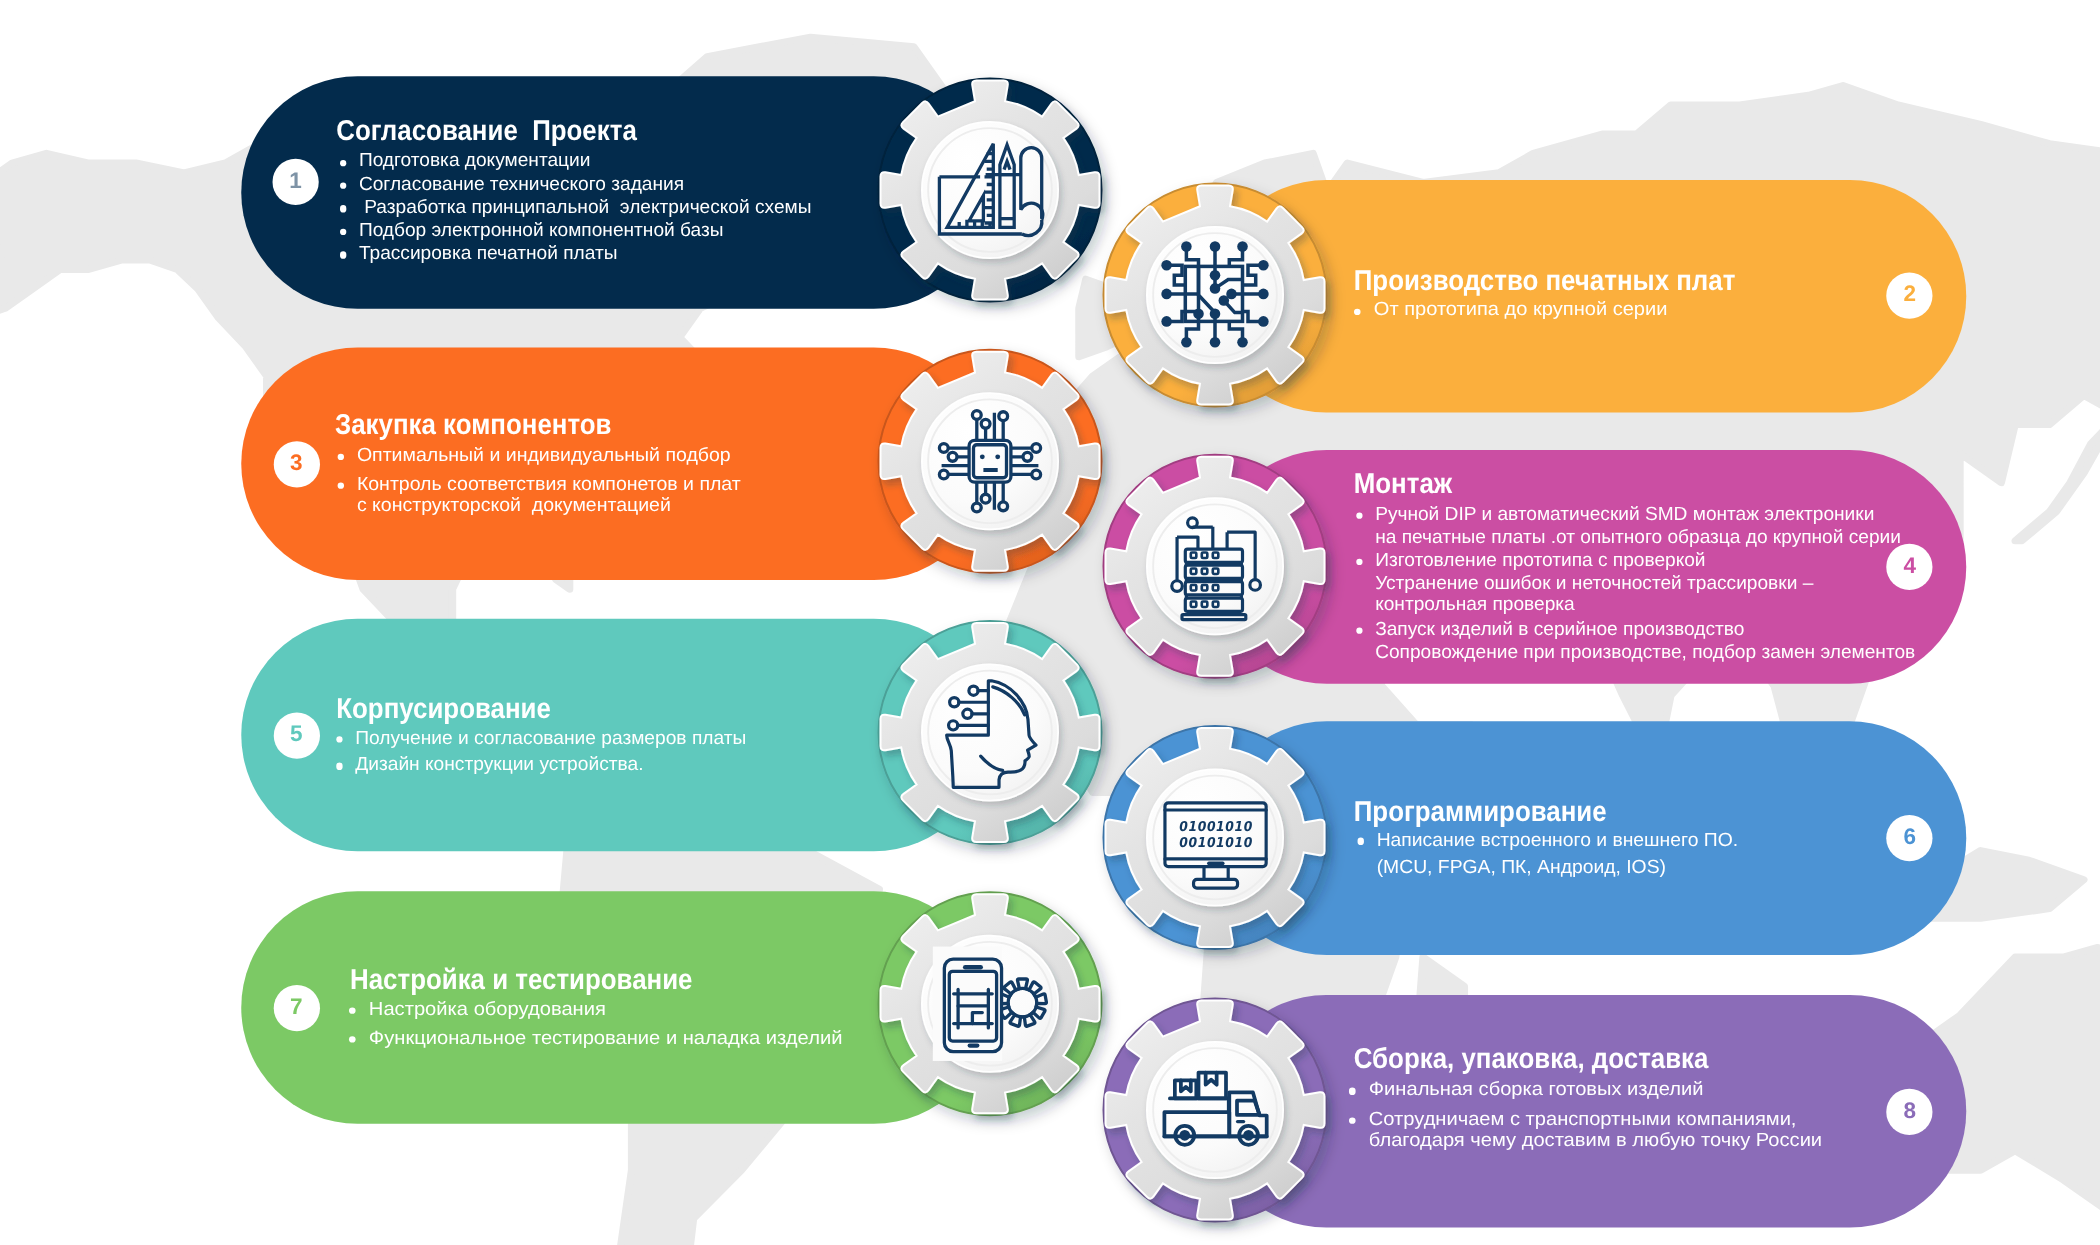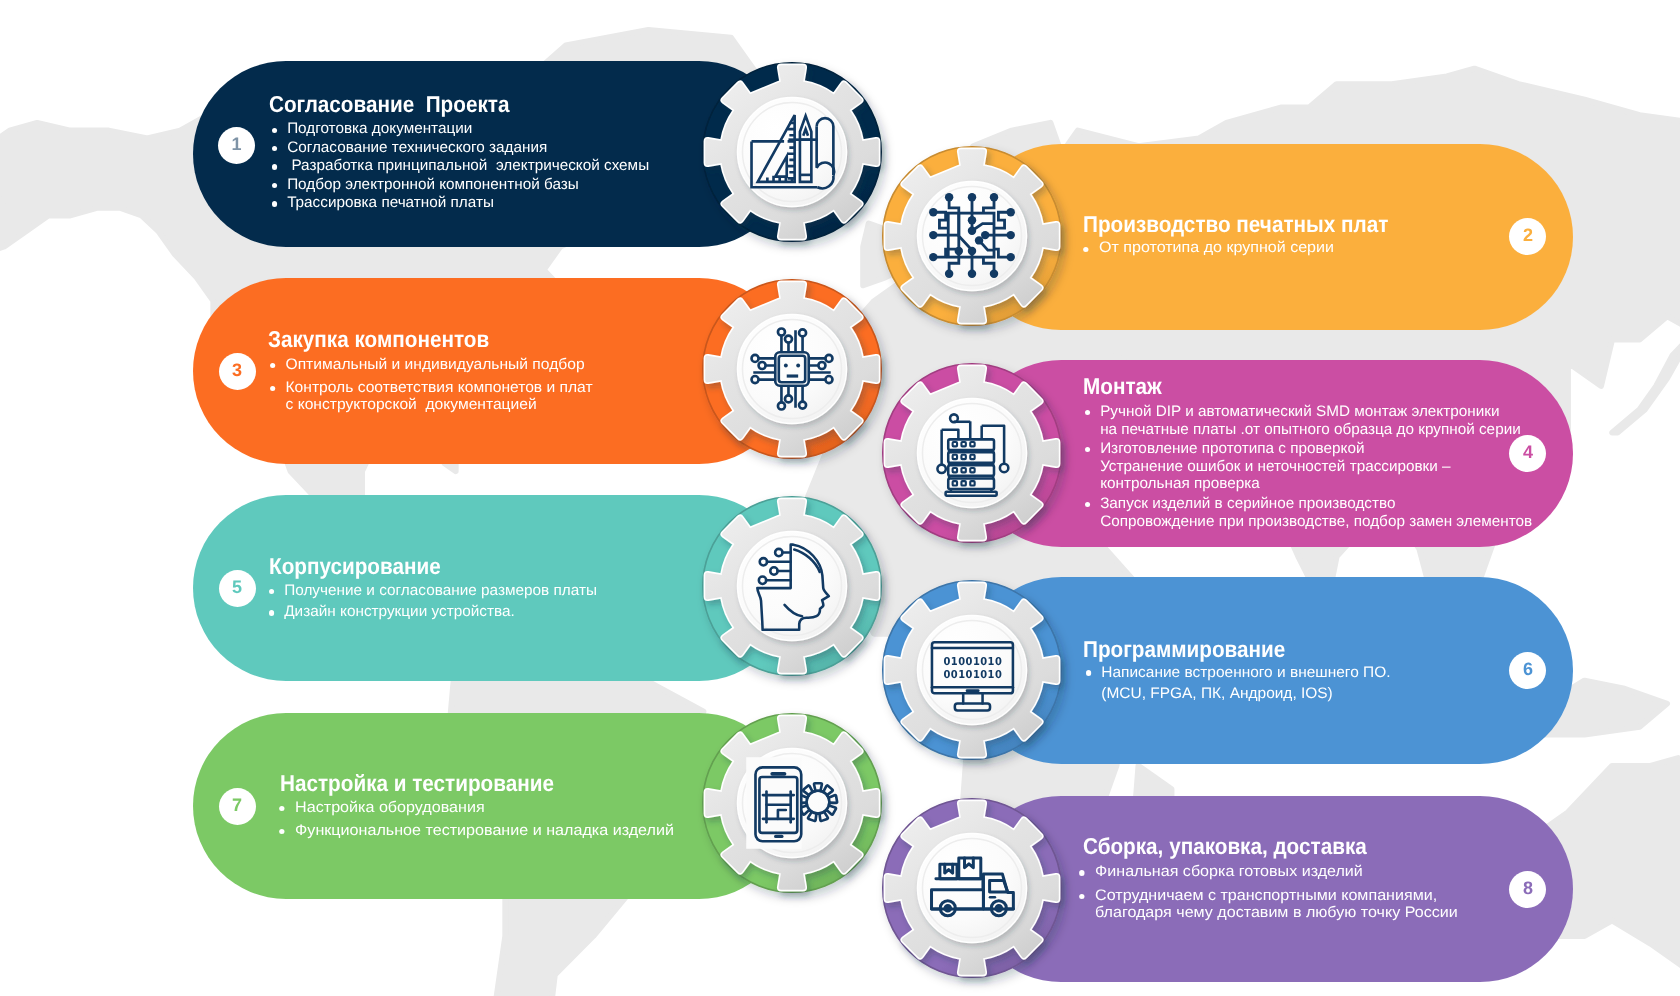--- a/index.html
+++ b/index.html
@@ -15,21 +15,21 @@
 .num{position:absolute;left:0;top:0;width:37px;height:37px;background:#fff;border-radius:50%;
  display:flex;align-items:center;justify-content:center;font-weight:700;font-size:18px;
  line-height:1;padding-bottom:2.5px;box-sizing:border-box;}
 .title{position:absolute;color:#fff;font-weight:700;white-space:pre;font-size:23px;
  transform:scaleX(0.90);transform-origin:left top;}
 .bullets{position:absolute;color:#fff;font-size:15.2px;line-height:17.6px;list-style:none;
  transform-origin:left top;}
 .bl{position:relative;padding-left:18px;white-space:pre;list-style:none;}
 .bl::before{content:"";position:absolute;left:2.5px;top:7.2px;width:5.4px;height:5.4px;border-radius:50%;background:#fff;}
 .bl .cont{display:block;}
-.gearwrap{position:absolute;}
+.gearwrap{position:absolute;font-style:italic;}
 .gearwrap svg{display:block;}
 </style>
 </head>
 <body>
 
 <div id="stage">
 <svg id="worldmap" width="1680" height="996" viewBox="0 0 1680 996">
       <g transform="translate(-95,22) scale(1.18,1.12)" fill="#e9e9e9" stroke="#e9e9e9" stroke-width="5" stroke-linejoin="round">
         <path d="M56.0 124.5L70.0 110.7L88.7 96.8L112.0 89.9L140.0 96.8L172.7 96.8L205.3 103.8L233.3 96.8L256.7 83.0L280.0 89.9L303.3 76.1L336.0 96.8L350.0 83.0L373.3 96.8L396.7 69.2L420.0 83.0L443.3 69.2L457.3 76.1L476.0 76.1L494.7 103.8L513.3 96.8L532.0 117.6L550.7 124.5L569.3 138.3L578.7 152.2L592.7 166.0L578.7 186.8L569.3 193.7L555.3 200.6L541.3 221.3L560.0 242.1L560.0 249.0L541.3 255.9L532.0 269.8L522.7 276.7L513.3 283.6L504.0 297.4L494.7 304.3L490.0 325.1L485.3 338.9L476.0 345.8L462.0 359.7L466.7 387.3L466.7 401.2L457.3 394.2L448.0 373.5L438.7 373.5L424.7 380.4L410.7 373.5L396.7 380.4L387.3 401.2L387.3 428.8L382.7 442.7L396.7 456.5L396.7 470.3L410.7 477.2L429.3 470.3L438.7 470.3L448.0 511.8L466.7 518.8L476.0 518.8L471.3 525.7L466.7 525.7L457.3 518.8L448.0 504.9L438.7 491.1L429.3 484.2L415.3 470.3L401.3 463.4L378.0 449.6L345.3 421.9L326.7 401.2L317.3 373.5L303.3 359.7L294.0 352.8L280.0 338.9L270.7 325.1L261.3 304.3L261.3 283.6L261.3 262.8L261.3 249.0L247.3 228.2L228.7 207.5L214.7 186.8L200.7 172.9L182.0 166.0L163.3 166.0L140.0 172.9L121.3 172.9L102.7 186.8L84.0 200.6L65.3 207.5L46.7 214.4L23.3 221.3L0.0 221.3L14.0 214.4L37.3 200.6L56.0 186.8L74.7 172.9L84.0 159.1L65.3 152.2L60.7 138.3L56.0 124.5Z"></path>
         <path d="M630.0 6.9L700.0 13.8L737.3 69.2L723.3 96.8L676.7 124.5L630.0 166.0L592.7 124.5L569.3 96.8L522.7 55.3L560.0 20.8L630.0 6.9Z"></path>

